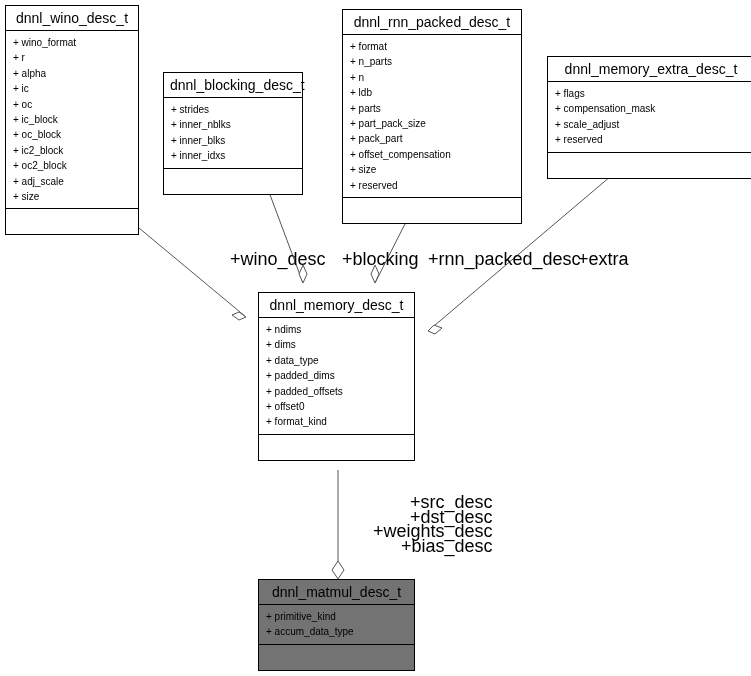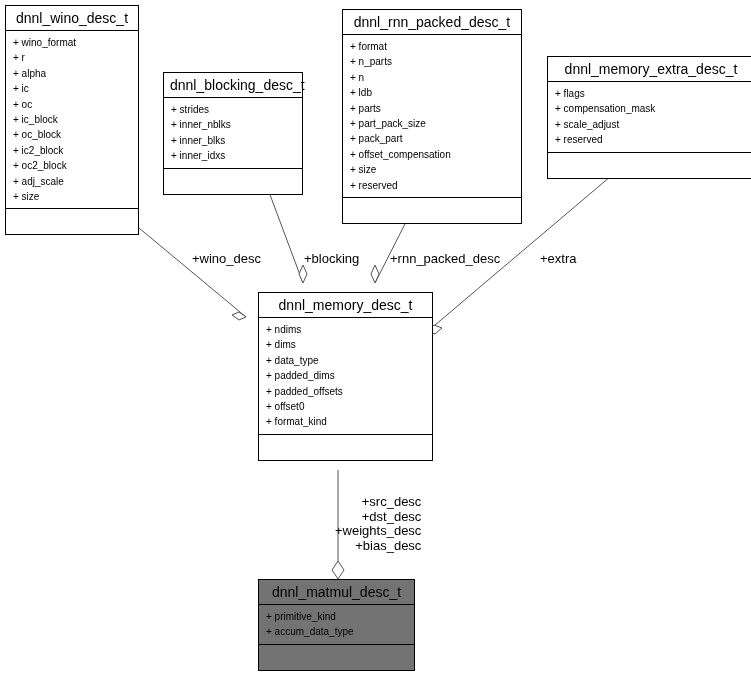--- a/index.html
+++ b/index.html
@@ -54,26 +54,27 @@
     line-height: 15.4px;
     color: #000000;
     white-space: nowrap;
   }
   .node-ops {
     box-sizing: border-box;
     min-height: 20px;
   }
   .edge-label {
     position: absolute;
-    font-size: 13px;
+    font-size: 18px;
     line-height: 14.5px;
     color: #000000;
     white-space: nowrap;
     z-index: 6;
     background: transparent;
+    margin-left: 38px;
   }
   .edge-label.stack {
     text-align: right;
   }
 </style>
 </head>
 <body>
 
 <div id="canvas">
 
@@ -155,21 +156,21 @@
     <div class="node-title">dnnl_memory_extra_desc_t</div>
     <div class="node-attrs">
       <div class="attr-row">+ flags</div>
       <div class="attr-row">+ compensation_mask</div>
       <div class="attr-row">+ scale_adjust</div>
       <div class="attr-row">+ reserved</div>
     </div>
     <div class="node-ops" style="height:25px;"></div>
   </div>
 
-  <div class="uml-node" style="left:258px; top:292px; width:175px;">
+  <div class="uml-node" style="left:258px; top:292px; width:157px;">
     <div class="node-title">dnnl_memory_desc_t</div>
     <div class="node-attrs">
       <div class="attr-row">+ ndims</div>
       <div class="attr-row">+ dims</div>
       <div class="attr-row">+ data_type</div>
       <div class="attr-row">+ padded_dims</div>
       <div class="attr-row">+ padded_offsets</div>
       <div class="attr-row">+ offset0</div>
       <div class="attr-row">+ format_kind</div>
     </div>

